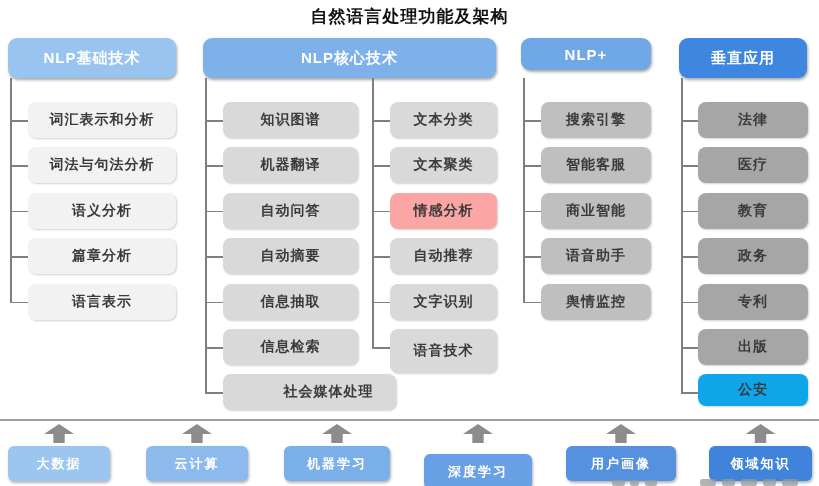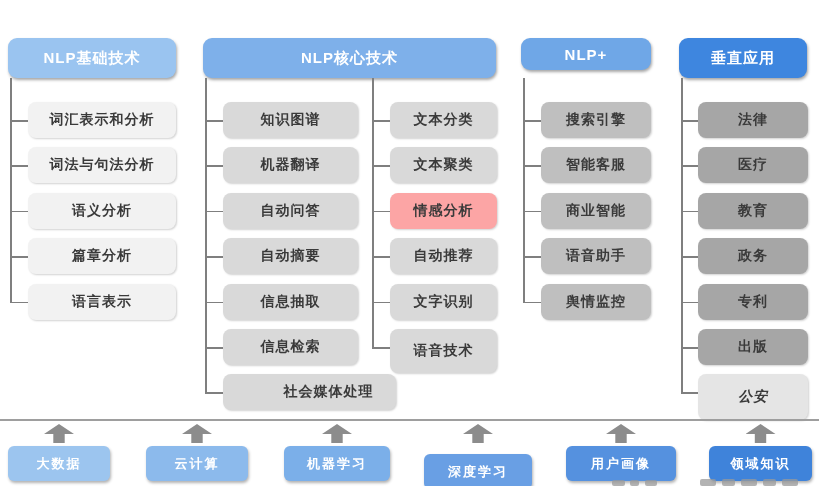--- a/index.html
+++ b/index.html
@@ -60,20 +60,21 @@
     position:absolute;
     background:#9a9a9a;
     border-radius:2px;
     opacity:0.75;
   }
 </style>
 </head>
 <body>
 
 <div class="canvas">
+  <div class="title">自然语言处理功能及架构</div>
   <div id="diagram">
       <div class="col-header" style="left: 8px; top: 38px; width: 168px; height: 40px; background: rgb(154, 196, 240);">NLP基础技术</div>
       <div class="vline" style="left: 10px; top: 78px; width: 1.5px; height: 223.6px;"></div>
       <div class="tick" style="left: 10px; top: 120px; width: 18px; height: 1.5px;"></div>
       <div class="item-box" style="left: 28px; top: 102px; width: 148px; height: 36px; background: rgb(242, 242, 242);">词汇表示和分析</div>
       <div class="tick" style="left: 10px; top: 165.4px; width: 18px; height: 1.5px;"></div>
       <div class="item-box" style="left: 28px; top: 147.4px; width: 148px; height: 36px; background: rgb(242, 242, 242);">词法与句法分析</div>
       <div class="tick" style="left: 10px; top: 210.8px; width: 18px; height: 1.5px;"></div>
       <div class="item-box" style="left: 28px; top: 192.8px; width: 148px; height: 36px; background: rgb(242, 242, 242);">语义分析</div>
       <div class="tick" style="left: 10px; top: 256.2px; width: 18px; height: 1.5px;"></div>
@@ -129,21 +130,21 @@
       <div class="item-box" style="left: 698px; top: 147.4px; width: 110px; height: 36px; background: rgb(166, 166, 166);">医疗</div>
       <div class="tick" style="left: 681px; top: 210.8px; width: 17px; height: 1.5px;"></div>
       <div class="item-box" style="left: 698px; top: 192.8px; width: 110px; height: 36px; background: rgb(166, 166, 166);">教育</div>
       <div class="tick" style="left: 681px; top: 256.2px; width: 17px; height: 1.5px;"></div>
       <div class="item-box" style="left: 698px; top: 238.2px; width: 110px; height: 36px; background: rgb(166, 166, 166);">政务</div>
       <div class="tick" style="left: 681px; top: 301.6px; width: 17px; height: 1.5px;"></div>
       <div class="item-box" style="left: 698px; top: 283.6px; width: 110px; height: 36px; background: rgb(166, 166, 166);">专利</div>
       <div class="tick" style="left: 681px; top: 347px; width: 17px; height: 1.5px;"></div>
       <div class="item-box" style="left: 698px; top: 329px; width: 110px; height: 36px; background: rgb(166, 166, 166);">出版</div>
       <div class="tick" style="left: 681px; top: 392.4px; width: 17px; height: 1.5px;"></div>
-      <div class="item-box" style="left: 698px; top: 374.4px; width: 110px; height: 46px; background: #e5e5e5; font-style: italic;">公安</div>
+      <div class="item-box" style="left: 698px; top: 374.4px; width: 110px; height: 32px; background: #0ea5e9;">公安</div>
     </div>
   <div class="separator" style="top:419px;"></div>
   <div id="foundation">
       <div class="up-arrow" style="left: 44px; top: 424px;"></div>
       <div class="found-box" style="left: 8px; top: 446px; width: 102px; height: 35px; background: rgb(156, 197, 239);">大数据</div>
       <div class="up-arrow" style="left: 182px; top: 424px;"></div>
       <div class="found-box" style="left: 146px; top: 446px; width: 102px; height: 35px; background: rgb(140, 186, 236);">云计算</div>
       <div class="up-arrow" style="left: 322px; top: 424px;"></div>
       <div class="found-box" style="left: 284px; top: 446px; width: 106px; height: 35px; background: rgb(123, 175, 233);">机器学习</div>
       <div class="up-arrow" style="left: 463px; top: 424px;"></div>

